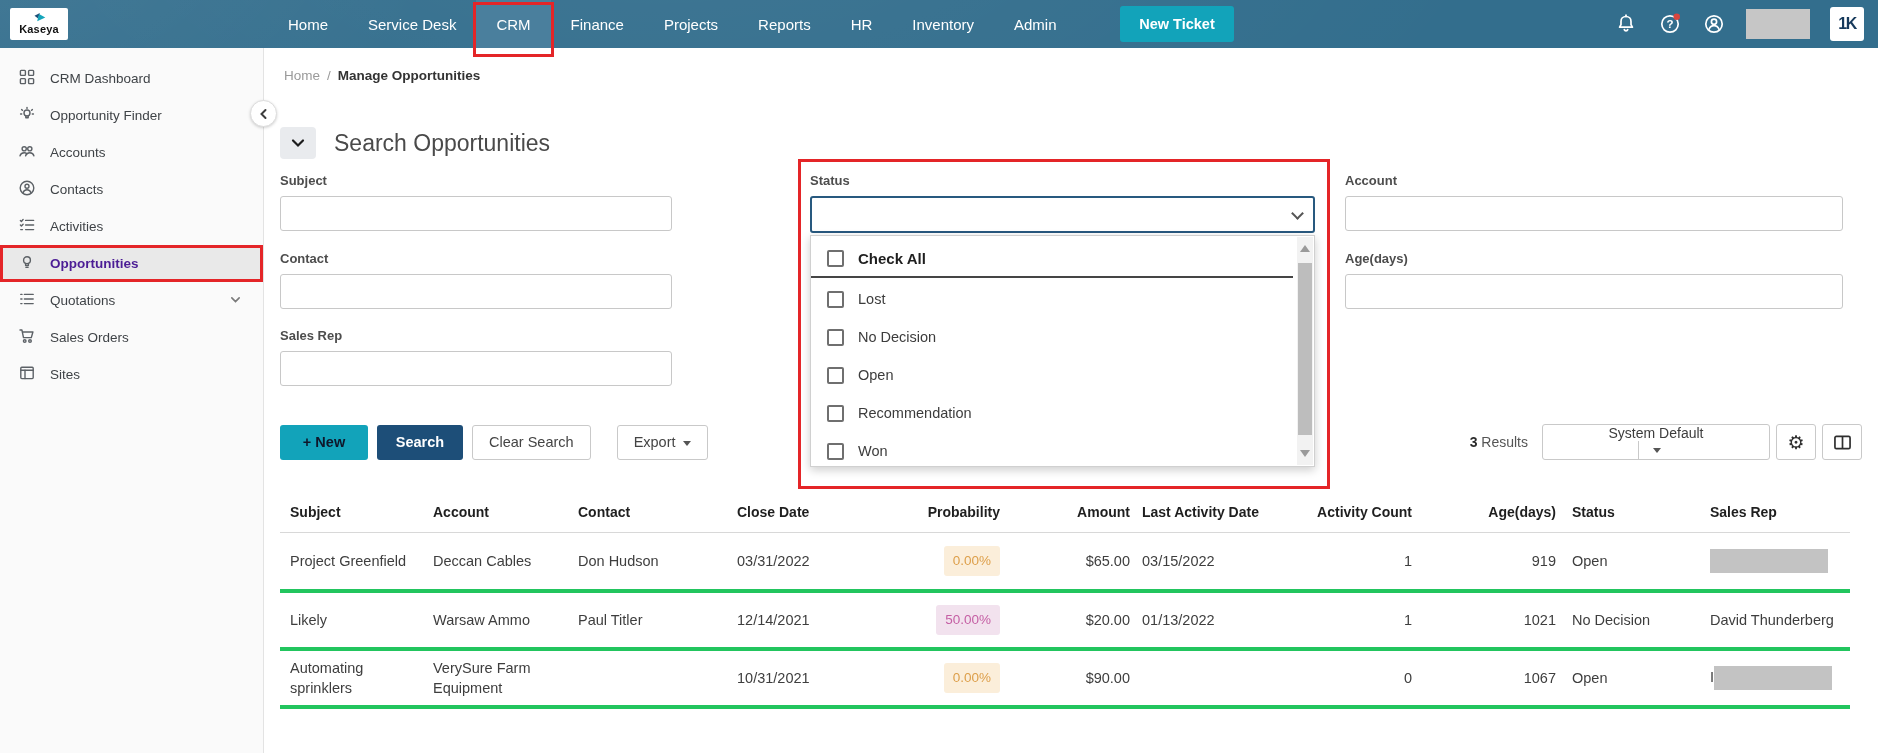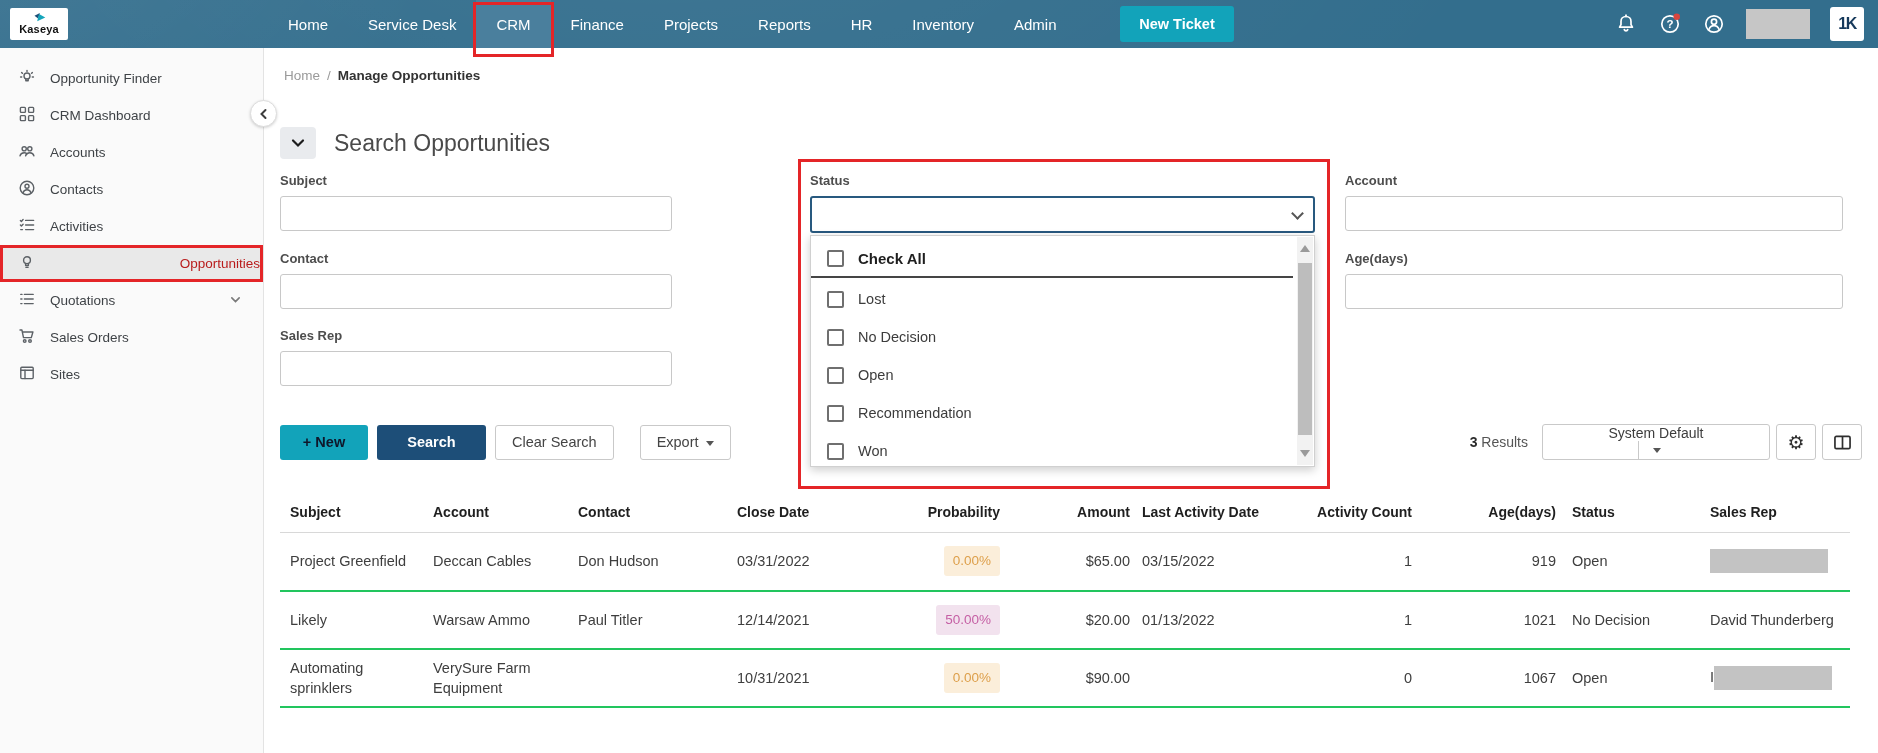--- a/index.html
+++ b/index.html
@@ -31,21 +31,21 @@
   .redacted-user { width:64px; height:30px; background:#c6c6c6; }
   .k-badge { width:34px; height:34px; background:#fff; border-radius:3px; display:flex; align-items:center;
     justify-content:center; font-weight:800; font-size:16px; color:#16395b; letter-spacing:-1.5px; cursor:pointer; }
 
   
   .body-wrap { position:relative; flex:1; display:flex; min-height:0; }
   .sidebar { width:264px; flex:0 0 264px; background:#fafafa; border-right:1px solid #e3e3e3; padding-top:12px; }
   .side-item { display:flex; align-items:center; gap:14px; height:37px; padding:0 0 0 18px;
     font-size:13.5px; color:#3f4347; cursor:pointer; }
   .side-item .sicon { width:18px; height:18px; flex:0 0 18px; }
-  .side-item.active { background:#e9e9e9; font-weight:400; color:#b91c1c;justify-content:space-between; }
+  .side-item.active { background:#e9e9e9; font-weight:700; color:#4c1d95; }
   .side-item.annotated { border:3px solid #e42528; padding-left:15px; }
   .side-item .exp { margin-left:auto; margin-right:22px; }
   .collapse-btn { position:absolute; left:250px; top:52px; width:27px; height:27px; border-radius:50%;
     background:#fff; border:1px solid #ddd; box-shadow:0 1px 3px rgba(0,0,0,.18); cursor:pointer;
     display:flex; align-items:center; justify-content:center; z-index:10; }
 
   main { flex:1; padding:0 16px; position:relative; }
   .breadcrumb { margin:20px 0 0 4px; font-size:13.5px; display:flex; gap:7px; }
   .bc-home { color:#9a9a9a; cursor:pointer; }
   .bc-sep { color:#9a9a9a; }
@@ -86,42 +86,42 @@
   .dd-arrow.down { bottom:8px; border-top:7px solid #9a9a9a; }
   .dd-thumb { position:absolute; left:1px; width:14px; top:26px; height:172px; background:#bdbdbd; }
   .status-annotation { position:absolute; left:518px; top:-6px; width:532px; height:330px;
     border:3px solid #e42528; z-index:30; pointer-events:none; }
 
   
   .actions-row { margin-top:34px; display:flex; align-items:center; }
   .btn { height:35px; border-radius:3px; font-size:14.5px; font-weight:700; cursor:pointer;
     font-family:"Liberation Sans", sans-serif; }
   .btn-new { width:88px; background:#12a3ba; color:#0f172a; border:none; margin-right:9px; }
-  .btn-search { width:109px; background:#1d4e78; color:#fff; border:none; margin-right:9px; }
+  .btn-search { width:86px; background:#1d4e78; color:#fff; border:none; margin-right:9px; }
   .btn-ghost { background:#fff; border:1px solid #c9c9c9; color:#444; font-weight:400; padding:0 16px; }
   .btn-clear { margin-right:26px; }
   .caret-dn { display:inline-block; margin-left:7px; width:0; height:0; border-left:4px solid transparent;
     border-right:4px solid transparent; border-top:5px solid #555; vertical-align:middle; }
   .results-cluster { margin-left:auto; display:flex; align-items:center; gap:6px; }
   .results-text { font-size:14px; color:#555; margin-right:8px; }
   .results-text b { color:#2b2b2b; }
   .view-select { width:228px; height:36px; border:1px solid #c9c9c9; border-radius:3px; background:#fff;
     display:flex; align-items:center; cursor:pointer;flex-direction:column; }
   .view-select .vs-label { flex:1; padding:0 14px; font-size:14px; color:#3d3d3d; }
   .vs-arrow { width:36px; height:100%; border-left:1px solid #c9c9c9; display:flex; align-items:center;
     justify-content:center; }
   .sq-btn { width:40px; height:36px; border:1px solid #c9c9c9; border-radius:3px; background:#fff;
     display:flex; align-items:center; justify-content:center; cursor:pointer; }
   .gear-glyph { font-size:19px; color:#2f2f2f; line-height:1; }
 
   
   table.grid { margin-top:42px; width:1570px; border-collapse:collapse; table-layout:fixed; }
   .grid th { text-align:left; font-size:14px; font-weight:700; color:#1f1f1f; padding:2px 10px 12px;
     border-bottom:1px solid #d8d8d8; white-space:nowrap; }
-  .grid td { height:58px; padding:6px 10px; font-size:14.5px; color:#3e3e3e; border-bottom:2px solid #22c55e;
+  .grid td { height:58px; padding:6px 10px; font-size:14.5px; color:#3e3e3e; border-bottom:4px solid #22c55e;
     vertical-align:middle; line-height:20px; }
   .grid tr { cursor:pointer; }
   .al-r { text-align:right !important; }
   .pad-l2 { padding-left:2px !important; }
   .pad-s { padding-left:6px !important; }
   .badge { display:inline-block; padding:5px 9px; border-radius:3px; font-size:13.5px; }
   .badge.orange { background:#fbeeda; color:#dd9f4a; }
   .badge.pink { background:#f2e2ee; color:#c55fa4;margin-left:13px; }
   .redacted-bar { display:inline-block; width:118px; height:24px; background:#c3c3c3; vertical-align:middle; }
 </style>
@@ -170,38 +170,38 @@
       </svg>
       <div class="redacted-user"></div>
       <div class="k-badge">1K</div>
     </div>
   </header>
 
   <div class="body-wrap">
     <aside class="sidebar" id="sidebar">
         <div class="side-item">
           <span><svg class="sicon" viewBox="0 0 18 18" fill="none" stroke="#5c6166" stroke-width="1.4" stroke-linecap="round" stroke-linejoin="round">
+              <rect x="2.4" y="2.4" width="5" height="5" rx="0.8"></rect>
+              <rect x="10.6" y="2.4" width="5" height="5" rx="0.8"></rect>
+              <rect x="2.4" y="10.6" width="5" height="5" rx="0.8"></rect>
+              <rect x="10.6" y="10.6" width="5" height="5" rx="0.8"></rect>
+            </svg></span>
+          <span>CRM Dashboard</span>
+        </div>
+        <div class="side-item">
+          <span><svg class="sicon" viewBox="0 0 18 18" fill="none" stroke="#5c6166" stroke-width="1.4" stroke-linecap="round" stroke-linejoin="round">
               <circle cx="9" cy="8" r="3"></circle>
               <path d="M7.8 11.2v1.5h2.4v-1.5"></path>
               <path d="M9 2.4v1"></path>
               <path d="M3.6 4.6l.9.7"></path>
               <path d="M14.4 4.6l-.9.7"></path>
               <path d="M2.6 9h1.1"></path>
               <path d="M14.3 9h1.1"></path>
             </svg></span>
           <span>Opportunity Finder</span>
-        </div>
-        <div class="side-item">
-          <span><svg class="sicon" viewBox="0 0 18 18" fill="none" stroke="#5c6166" stroke-width="1.4" stroke-linecap="round" stroke-linejoin="round">
-              <rect x="2.4" y="2.4" width="5" height="5" rx="0.8"></rect>
-              <rect x="10.6" y="2.4" width="5" height="5" rx="0.8"></rect>
-              <rect x="2.4" y="10.6" width="5" height="5" rx="0.8"></rect>
-              <rect x="10.6" y="10.6" width="5" height="5" rx="0.8"></rect>
-            </svg></span>
-          <span>CRM Dashboard</span>
         </div>
         <div class="side-item">
           <span><svg class="sicon" viewBox="0 0 18 18" fill="none" stroke="#5c6166" stroke-width="1.4" stroke-linecap="round" stroke-linejoin="round">
               <circle cx="6.2" cy="6.8" r="2.1"></circle>
               <circle cx="11.8" cy="6.8" r="2.1"></circle>
               <path d="M2 13.8c.5-2 2-3.1 4.2-3.1 1.1 0 2.1.4 2.8 1"></path>
               <path d="M7.6 13.8c.5-2 2-3.1 4.2-3.1 2.1 0 3.6 1.1 4.1 3.1"></path>
             </svg></span>
           <span>Accounts</span>
         </div>

